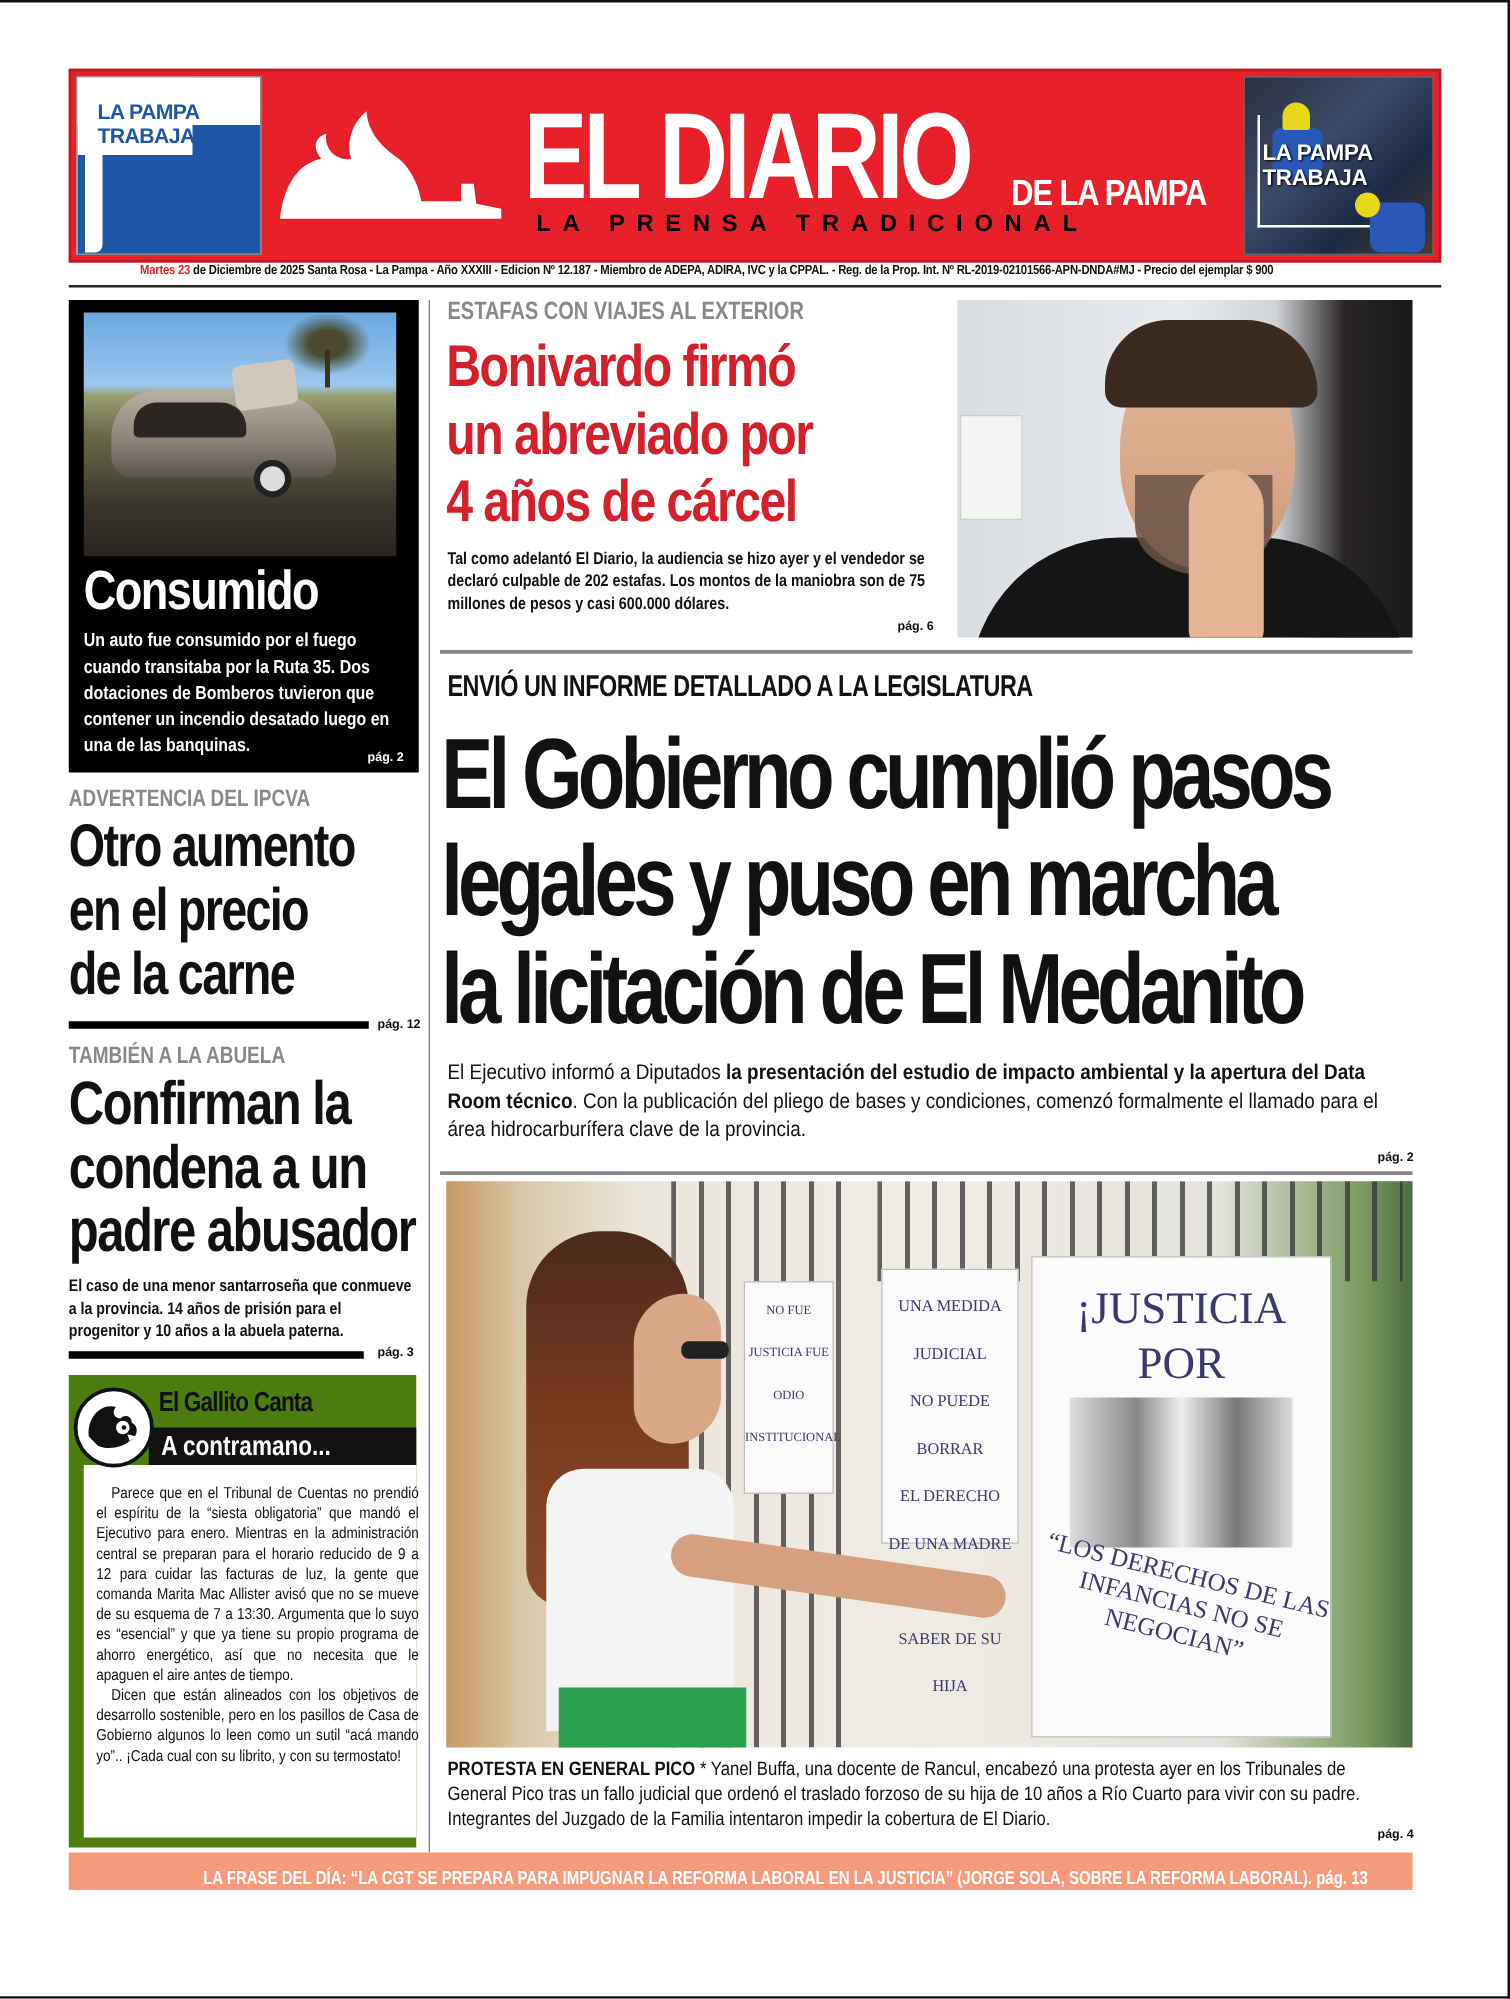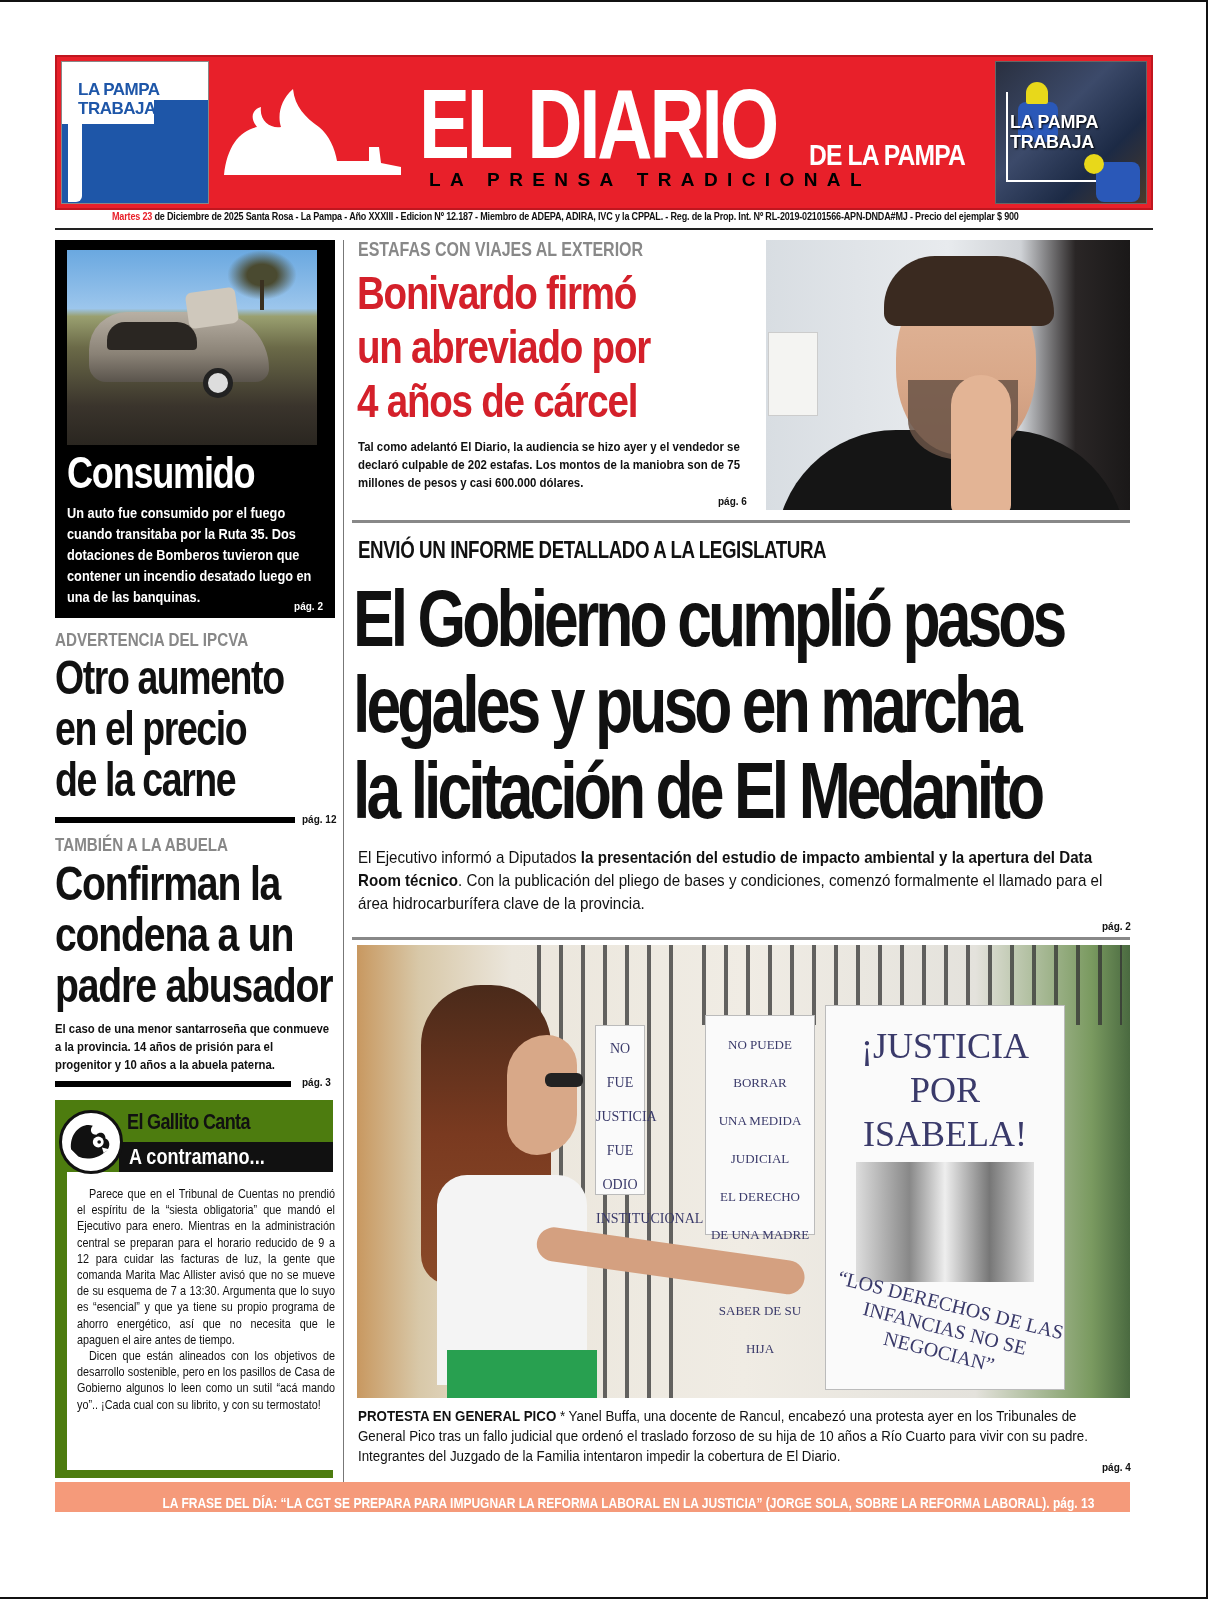--- a/index.html
+++ b/index.html
@@ -226,31 +226,30 @@
     <div>la licitación de El Medanito</div>
   </div>
   <div class="main-body"><span>El Ejecutivo informó a Diputados </span><b>la presentación del estudio de impacto ambiental y la apertura del Data Room técnico</b><span>. Con la publicación del pliego de bases y condiciones, comenzó formalmente el llamado para el área hidrocarburífera clave de la provincia.</span></div>
   <div class="pag-small main-pag">pág. 2</div>
 
   <div class="rule-gray" style="left:352px; top:935px; width:778px;"></div>
 
   <div class="protest-photo">
     <div class="pp-fence" style="left:180px; width:150px;"></div>
     <div class="pp-fence" style="left:345px; width:420px; height:80px;"></div>
-    <div class="pp-sign" style="left:238px; top:80px; width:50px; height:170px; font-size:14px; line-height:34px; padding-top:6px;">NO FUE JUSTICIA FUE ODIO INSTITUCIONAL</div>
+    <div class="pp-sign" style="left:238px; top:80px; width:72px; height:170px; font-size:10px; line-height:34px; padding-top:6px;">NO FUE JUSTICIA FUE ODIO INSTITUCIONAL</div>
     <div class="pp-sign" style="left:348px; top:70px; width:110px; height:220px; font-size:13px; line-height:38px; padding-top:10px;">
+      <div>UNA MEDIDA JUDICIAL</div>
       <div>NO PUEDE BORRAR</div>
-      <div>UNA MEDIDA JUDICIAL</div>
       <div>EL DERECHO</div>
       <div>DE UNA MADRE A</div>
       <div>SABER DE SU HIJA</div>
     </div>
     <div class="pp-sign" style="left:468px; top:60px; width:240px; height:385px; font-size:36px; line-height:44px; padding-top:18px;">
       <div>¡JUSTICIA POR</div>
-      <div>ISABELA!</div>
       <div style="height:120px; margin:6px 30px; background:linear-gradient(90deg,#ddd,#888 30%,#eee 50%,#777 75%,#ddd);"></div>
       <div style="font-size:20px; line-height:24px; transform:rotate(14deg); margin-top:10px;">
         <div>“LOS DERECHOS DE LAS</div>
         <div>INFANCIAS NO SE NEGOCIAN”</div>
       </div>
     </div>
     <div class="pp-woman-hair"></div>
     <div class="pp-woman-shirt"></div>
     <div class="pp-woman-face"></div>
     <div class="pp-glasses"></div>

